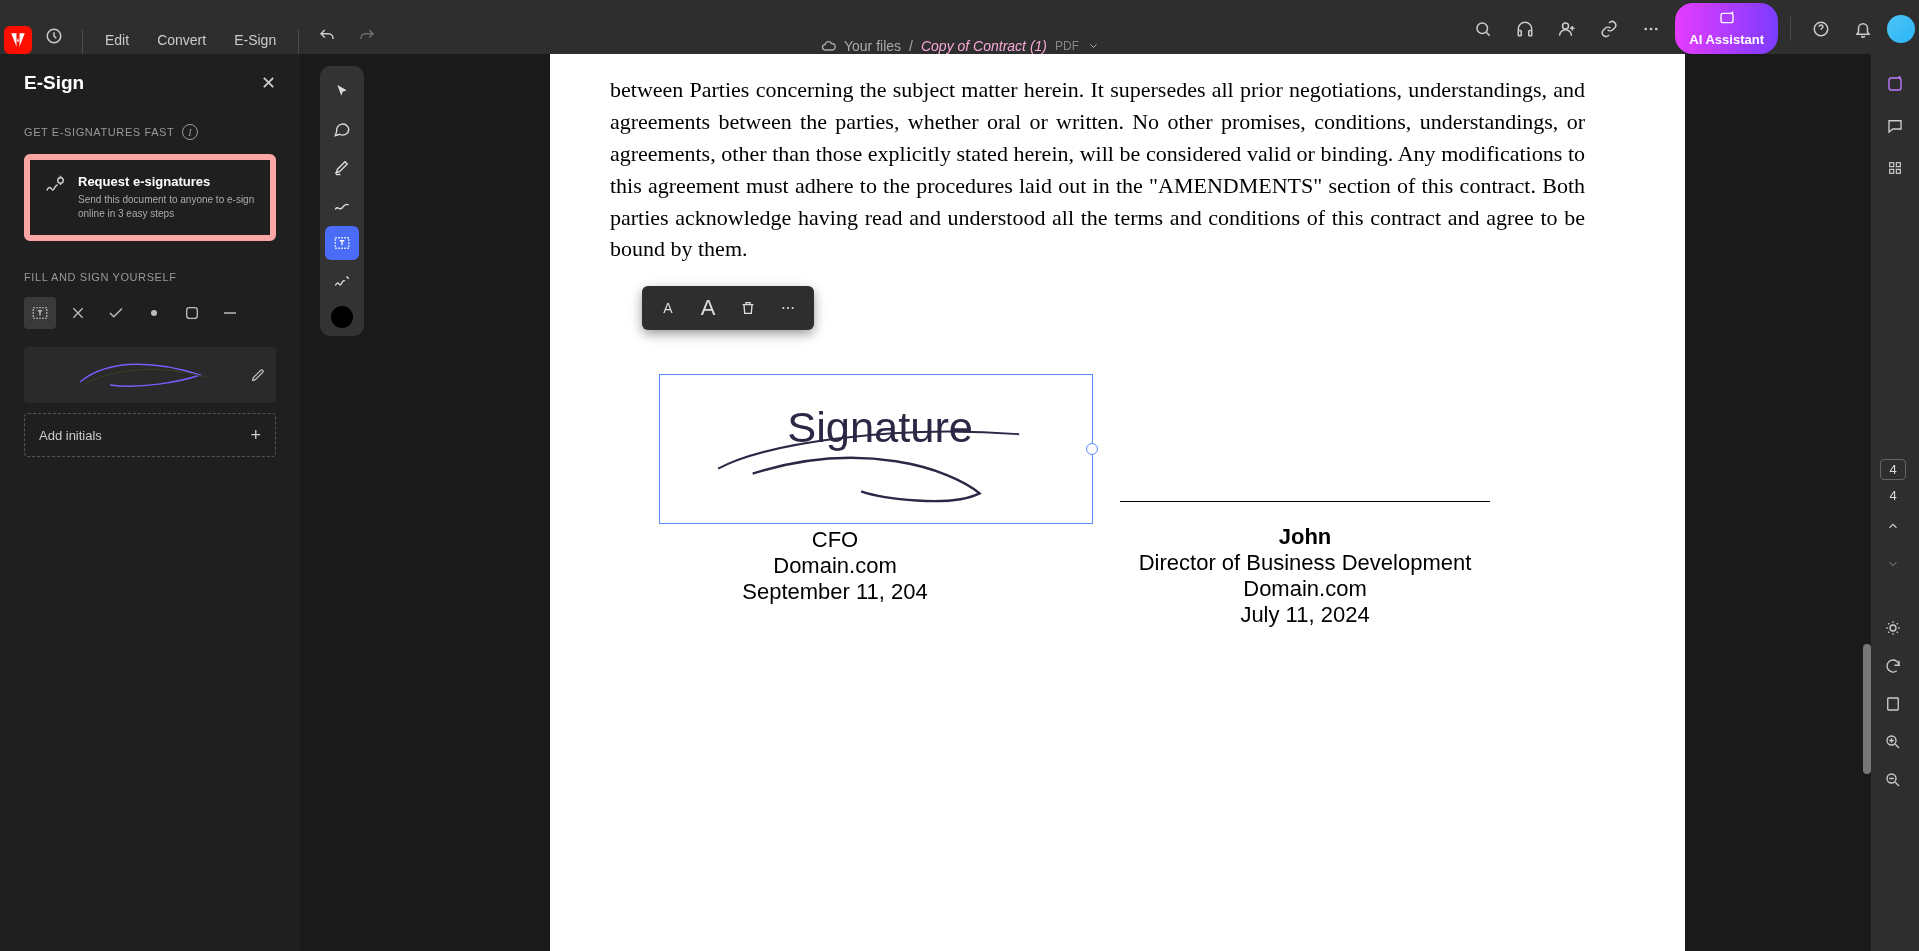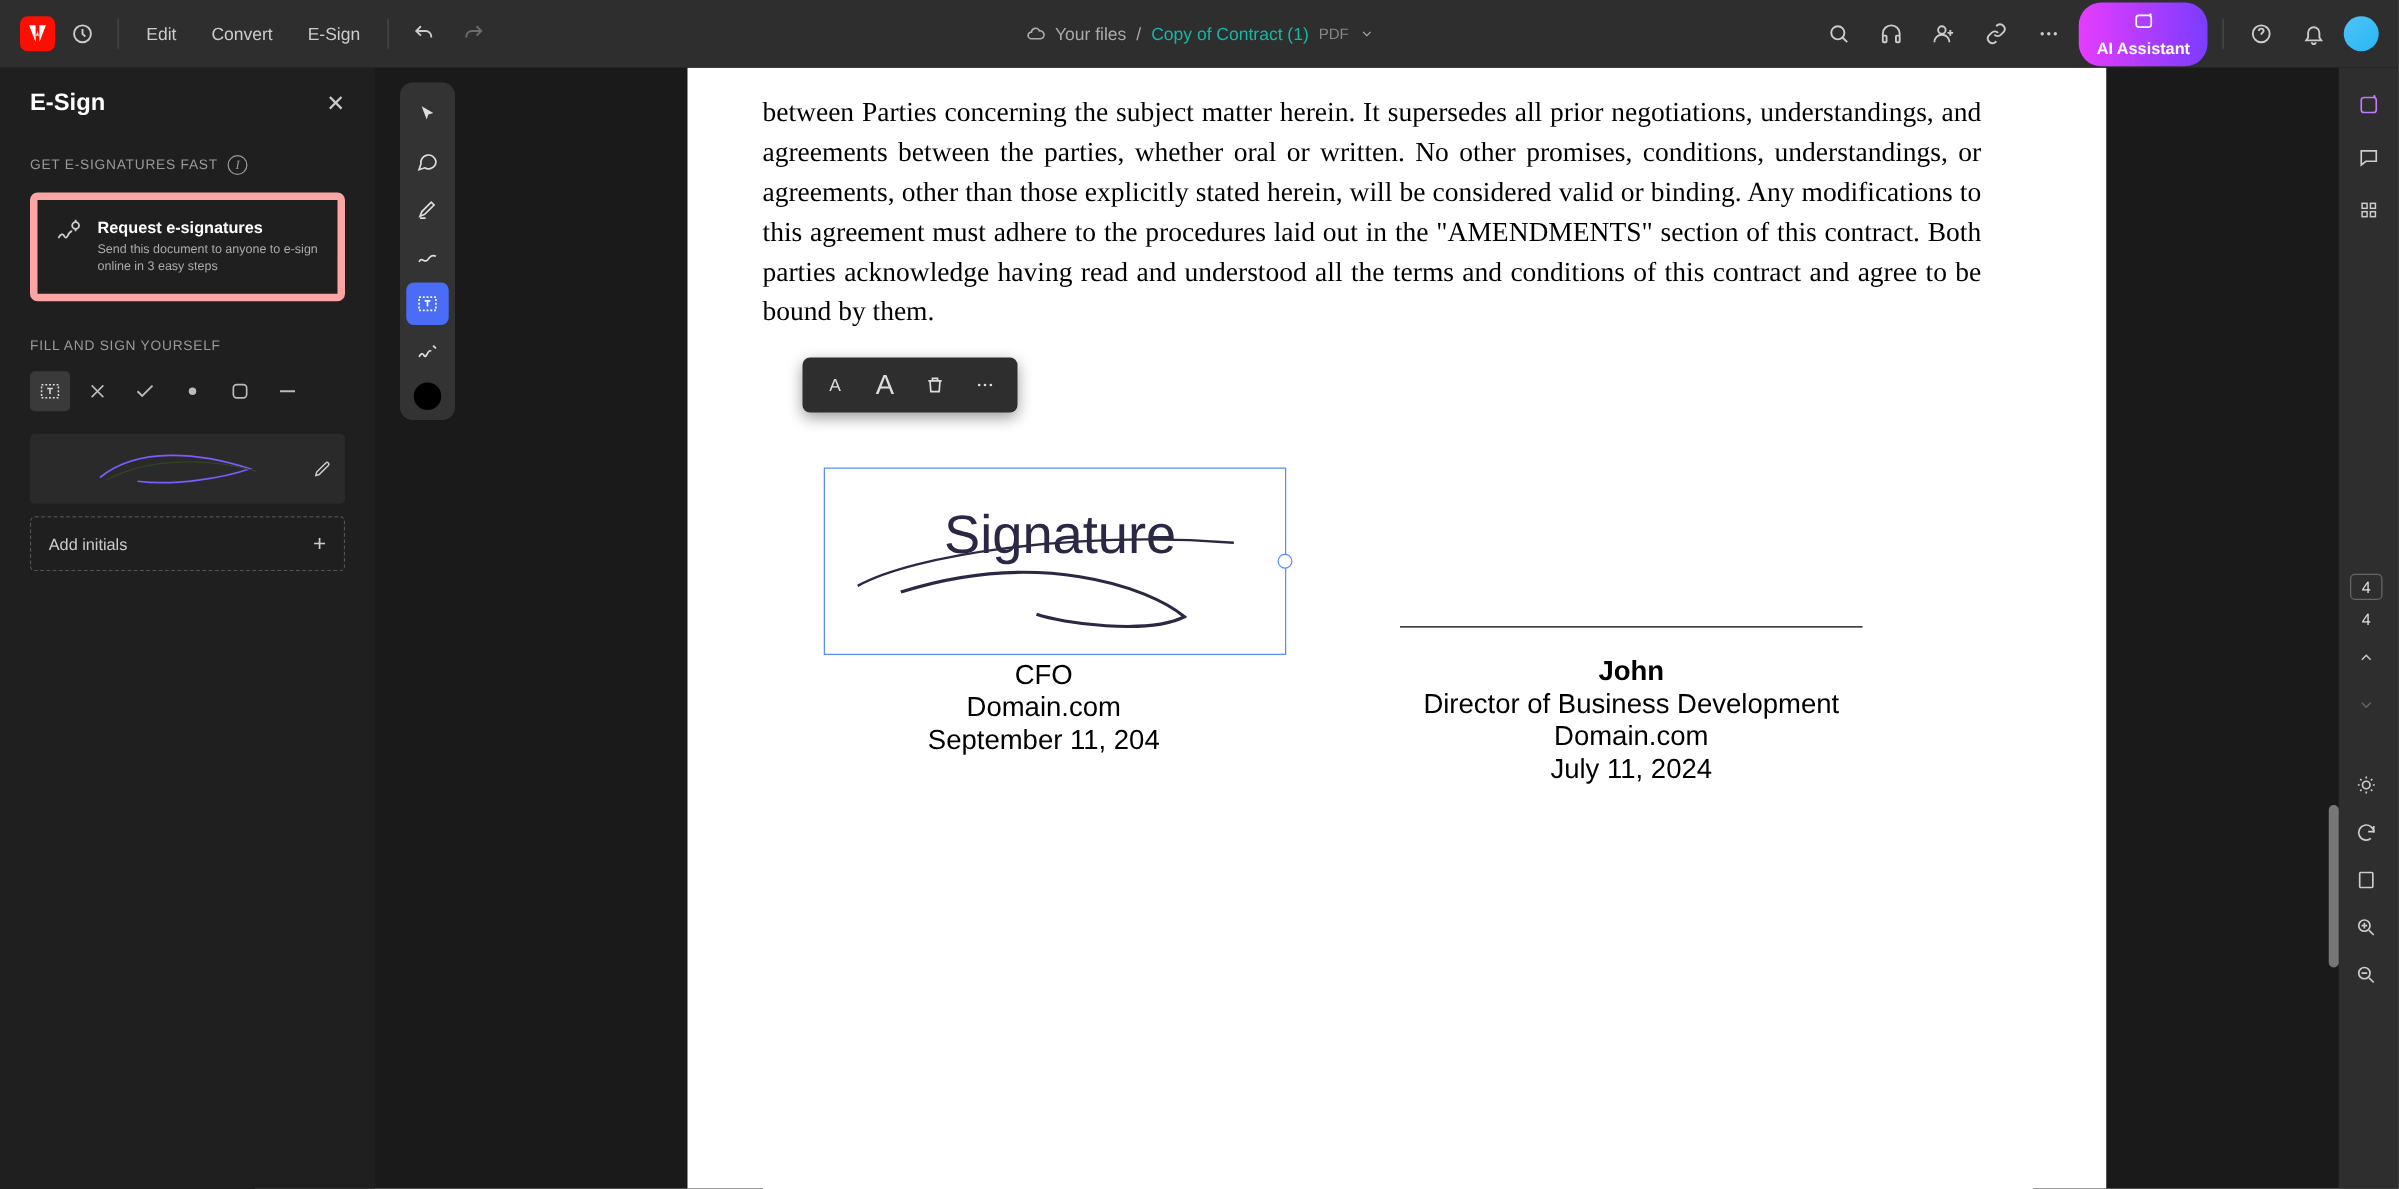--- a/index.html
+++ b/index.html
@@ -1,27 +1,27 @@
 <!DOCTYPE html>
 <html><head>
 <meta charset="utf-8">
 <style>
 * { margin: 0; padding: 0; box-sizing: border-box; font-family: -apple-system, BlinkMacSystemFont, "Segoe UI", sans-serif; }
 body { background: #1a1a1a; color: #e0e0e0; width: 1919px; height: 951px; overflow: hidden; display: flex; flex-direction: column; }
 
 
-.topbar { height: 54px; background: #2e2e2e; display: flex; align-items: center; padding: 0 16px; gap: 4px; }
+.topbar { height: 54px; background: #2e2e2e; display: flex; align-items: flex-end; padding: 0 4px; gap: 4px; }
 .logo { width: 28px; height: 28px; background: #fa0f00; border-radius: 6px; display: flex; align-items: center; justify-content: center; }
 .logo svg { width: 18px; height: 18px; }
 .top-btn { width: 36px; height: 36px; display: flex; align-items: center; justify-content: center; color: #ccc; border-radius: 4px; cursor: pointer; }
 .top-text-btn { padding: 6px 12px; color: #ccc; cursor: pointer; font-size: 14px; border-radius: 4px; }
 .divider-v { width: 1px; height: 24px; background: #4a4a4a; margin: 0 6px; }
 .breadcrumb { position: absolute; left: 50%; transform: translateX(-50%); display: flex; align-items: center; gap: 8px; color: #aaa; font-size: 14px; }
 .breadcrumb .crumb { cursor: pointer; }
-.breadcrumb .current { color: #14b8a6; font-weight: 500; }
+.breadcrumb .current { color: #f9a8d4; font-weight: 500; font-style: italic; }
 .breadcrumb .ftype { color: #888; font-size: 12px; }
 .topbar-right { margin-left: auto; display: flex; align-items: center; gap: 6px; }
 .ai-btn { background: linear-gradient(90deg, #e63cff, #7b3cff); padding: 7px 14px; border-radius: 18px; display: flex; align-items: center; gap: 6px; color: #fff; font-size: 13px; font-weight: 600; cursor: pointer; flex-direction: column; }
 .avatar { width: 28px; height: 28px; border-radius: 50%; background: linear-gradient(135deg, #4fc3f7, #29b6f6); cursor: pointer; }
 
 
 .main { flex: 1; display: flex; overflow: hidden; position: relative; }
 
 
 .left-panel { width: 300px; background: #1f1f1f; padding: 18px 24px; display: flex; flex-direction: column; }
@@ -53,21 +53,21 @@
 .page { width: 1135px; background: #fff; color: #000; padding: 30px 100px 80px 60px; min-height: 100%; }
 .para { font-size: 22px; line-height: 1.45; text-align: justify; margin-bottom: 20px; font-family: Georgia, serif; }
 
 
 .mini-toolbar { position: absolute; background: #2e2e2e; border-radius: 6px; height: 44px; display: flex; align-items: center; padding: 0 8px; gap: 4px; box-shadow: 0 4px 12px rgba(0,0,0,.4); }
 .mini-toolbar .mbtn { width: 36px; height: 36px; display: flex; align-items: center; justify-content: center; color: #ddd; cursor: pointer; border-radius: 4px; }
 .mini-toolbar .small-a { font-size: 14px; }
 .mini-toolbar .big-a { font-size: 22px; }
 
 
-.sigbox { position: relative; width: 370px; height: 150px; border: 1.5px solid #5a8cff; margin-top: 40px; margin-left: 12px; }
+.sigbox { position: relative; width: 434px; height: 150px; border: 1.5px solid #5a8cff; margin-top: 40px; margin-left: 12px; }
 .sigbox .handle { position: absolute; right: -6px; top: 50%; width: 12px; height: 12px; border: 1.5px solid #5a8cff; border-radius: 50%; background: #fff; transform: translateY(-50%); }
 
 
 .sig-row { display: flex; gap: 100px; margin-top: 6px; margin-left: 40px; }
 .sig-col { width: 370px; text-align: center; font-family: Georgia, serif; }
 .sig-line { border-top: 1.5px solid #000; margin-bottom: 22px; }
 .sig-name { font-size: 22px; font-weight: 700; }
 .sig-role, .sig-domain, .sig-date { font-size: 22px; }
 
 

